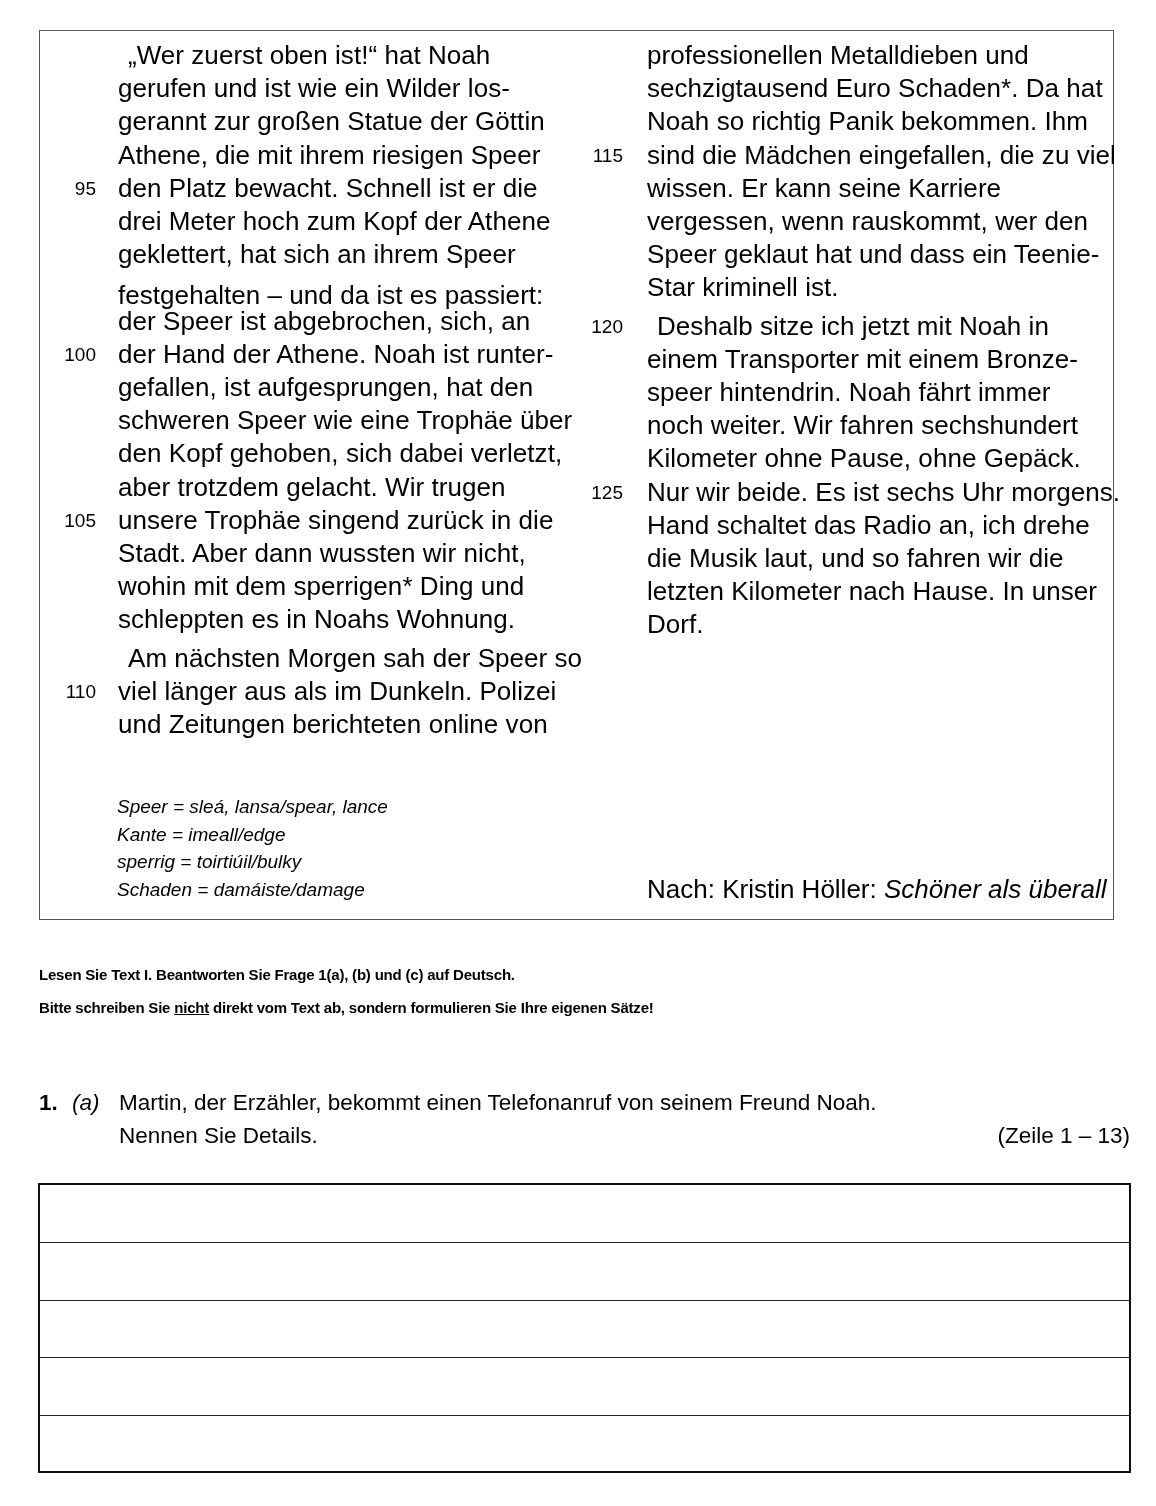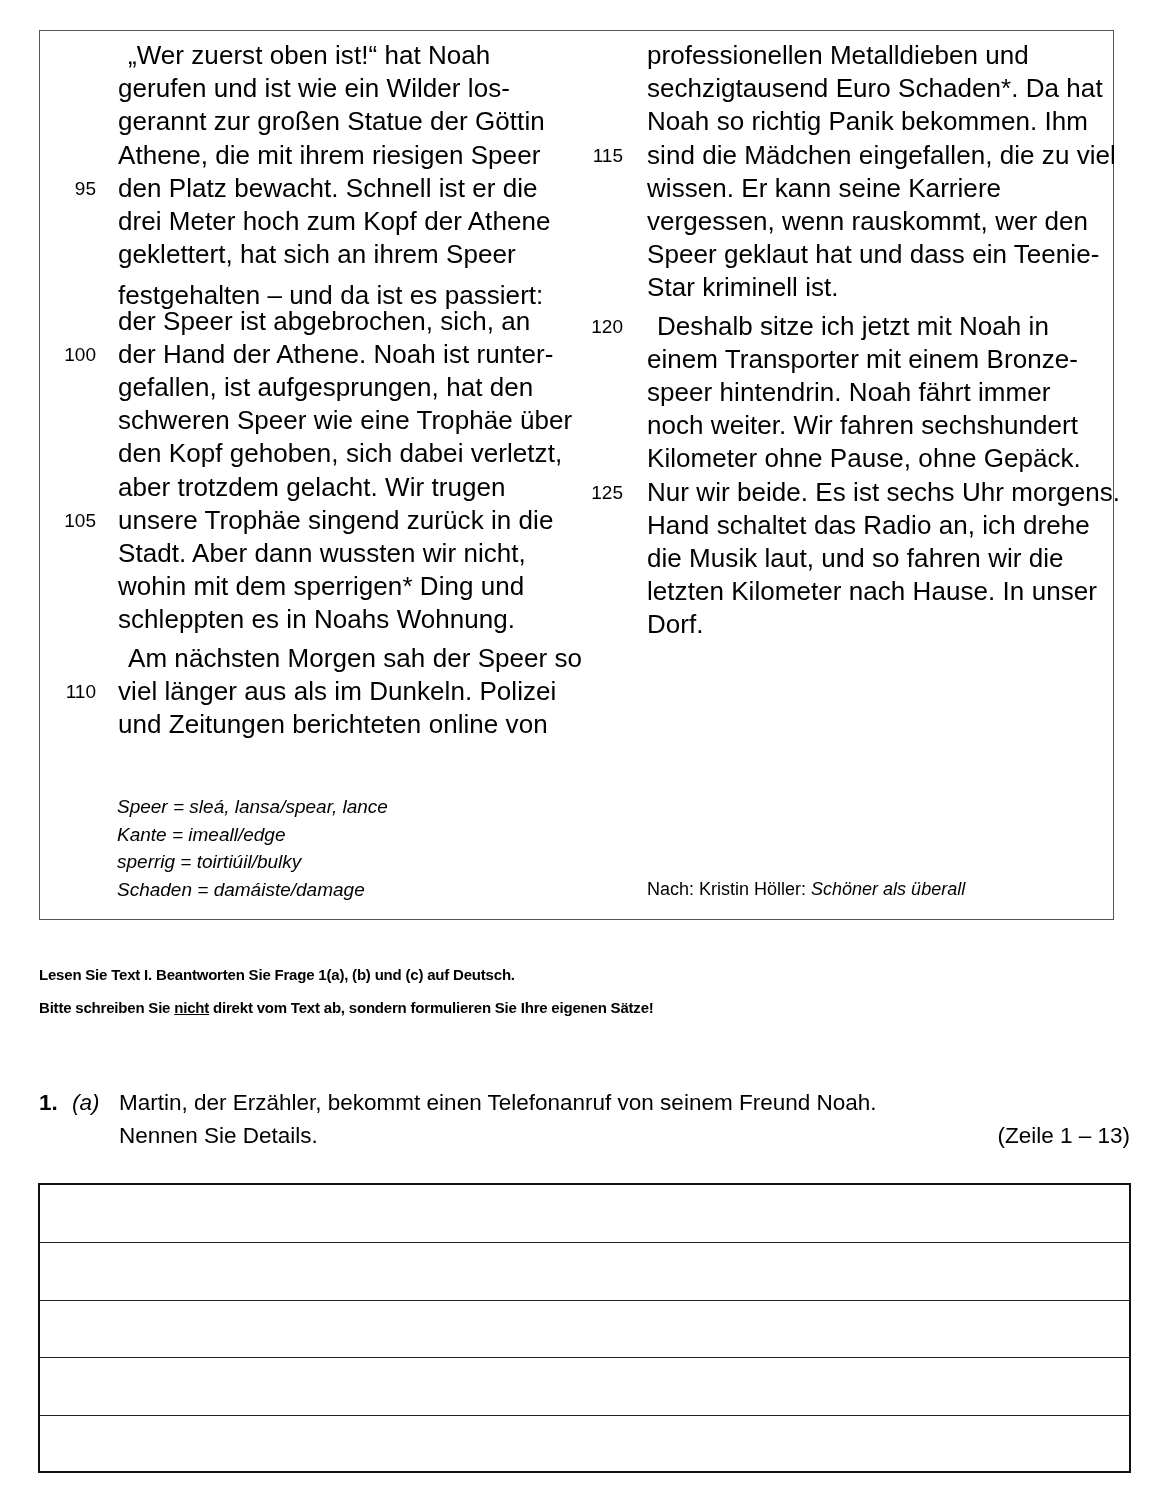--- a/index.html
+++ b/index.html
@@ -17,21 +17,21 @@
     .line {
       position: absolute; height: 33px;
       font-size: 26px; line-height: 33px; white-space: nowrap; letter-spacing: 0.05px;
     }
     .lnum { position: absolute; font-size: 19px; line-height: 33px; text-align: right; }
 
     .gloss {
       position: absolute; left: 77px; font-size: 19px; font-style: italic; line-height: 27.5px; white-space: nowrap;
     }
     .source {
-      position: absolute; left: 607px; top: 842px; font-size: 18px; line-height: 33px; white-space: nowrap;
+      position: absolute; left: 607px; top: 842px; font-size: 26px; line-height: 33px; white-space: nowrap;
     }
     .source i { font-style: italic; }
 
     .instructions {
       position: absolute; left: 39px; top: 958px; font-size: 15px; font-weight: bold; line-height: 33px;
       white-space: nowrap; letter-spacing: -0.2px;
     }
     .instructions u { text-decoration: underline; }
 
     .question {

